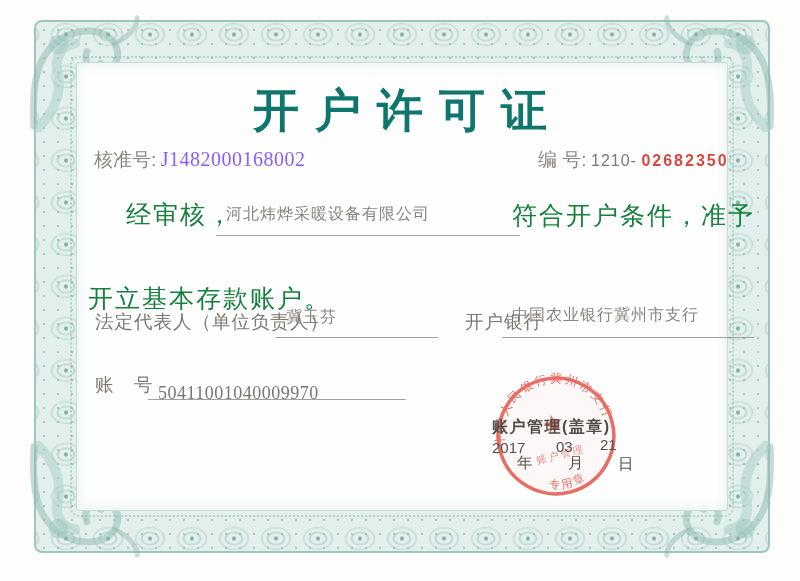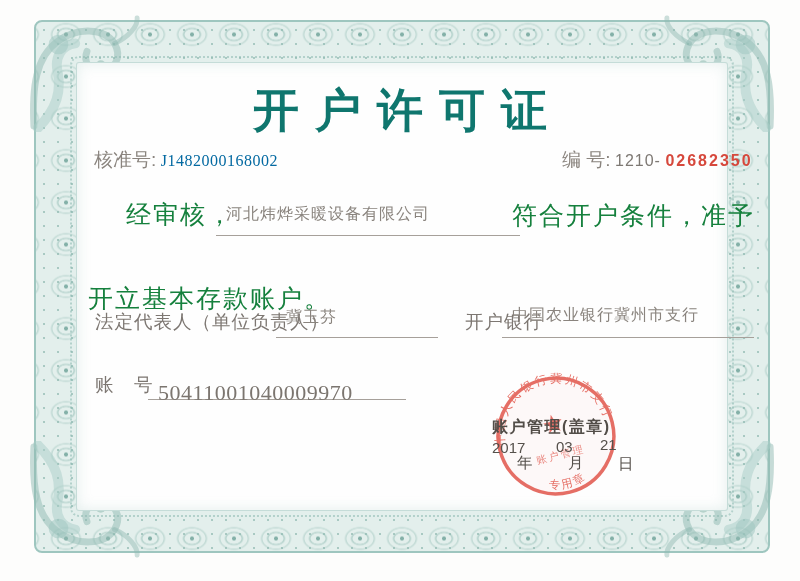--- a/index.html
+++ b/index.html
@@ -40,43 +40,43 @@
   .abs{position:absolute;z-index:3;}
   .title{
     left:0;right:0;top:80px;text-align:center;
     font-family:"Liberation Serif","DejaVu Serif",serif;
     font-size:46px;font-weight:700;color:#0f766e;
     letter-spacing:16px;text-indent:16px;
   }
   .small-label{font-size:19px;color:#8a847e;}
   .serif-num{font-family:"Liberation Serif","DejaVu Serif",serif;}
   .approval{left:94px;top:147px;}
-  .approval .num{font-size:16px;color:#0369a1;letter-spacing:.5px;text-align:center;}
-  .serial{left:562px;top:147px;}
+  .approval .num{font-size:20px;color:#8b5cf6;letter-spacing:.5px;text-align:center;}
+  .serial{left:538px;top:147px;}
   .serial .prefix{font-size:16px;color:#7d7873;letter-spacing:1px;}
   .serial .num{font-size:16px;color:#d6483c;letter-spacing:2px;font-weight:600;}
   .big{font-size:25px;color:#15803d;letter-spacing:2px;}
   .review-label{left:126px;top:198px;}
   .qualify{left:512px;top:199px;}
   .open-line{left:88px;top:246px;margin-top:36px;}
   .fill-line{
     border-bottom:1px solid #a6a09a;
     display:flex;align-items:center;padding:0 0 3px 10px;
     font-family:"Liberation Serif","DejaVu Serif",serif;
     font-size:16px;color:#8a847e;letter-spacing:1px;
   }
   .company-line{left:216px;top:196px;width:294px;height:36px;}
   .mid-label{font-size:18.5px;color:#7d7772;letter-spacing:1px;}
   .rep-label{left:95px;top:309px;}
   .rep-line{left:276px;top:300px;width:152px;height:34px;}
   .bank-label{left:437px;top:309px;margin-left:28px;}
   .bank-line{left:502px;top:297px;width:242px;height:37px;}
   .acct-label{left:95px;top:372px;}
   .acct-line{left:148px;top:361px;width:248px;height:35px;}
-  .acct-line .fill-text{font-size:22px;letter-spacing:.5px;color:#7b756f;margin-top:29px;}
+  .acct-line .fill-text{font-size:18px;letter-spacing:.5px;color:#7b756f;margin-top:29px;}
   .issuer-label{left:492px;top:417px;font-size:16px;color:#524d48;letter-spacing:1.5px;font-weight:600;}
   .date-part{font-family:Liberation Sans, sans-serif;font-size:15px;color:#55504b;}
   .d-year{left:492px;top:439px;}
   .d-month{left:556px;top:438px;}
   .d-day{left:600px;top:436px;}
   .ymd{font-size:15.5px;color:#55504b;}
   .u-year{left:517px;top:453px;}
   .u-month{left:568px;top:453px;}
   .u-day{left:618px;top:454px;}
   .seal-box{position:absolute;left:492px;top:372px;width:128px;height:128px;z-index:2;opacity:.85;}

